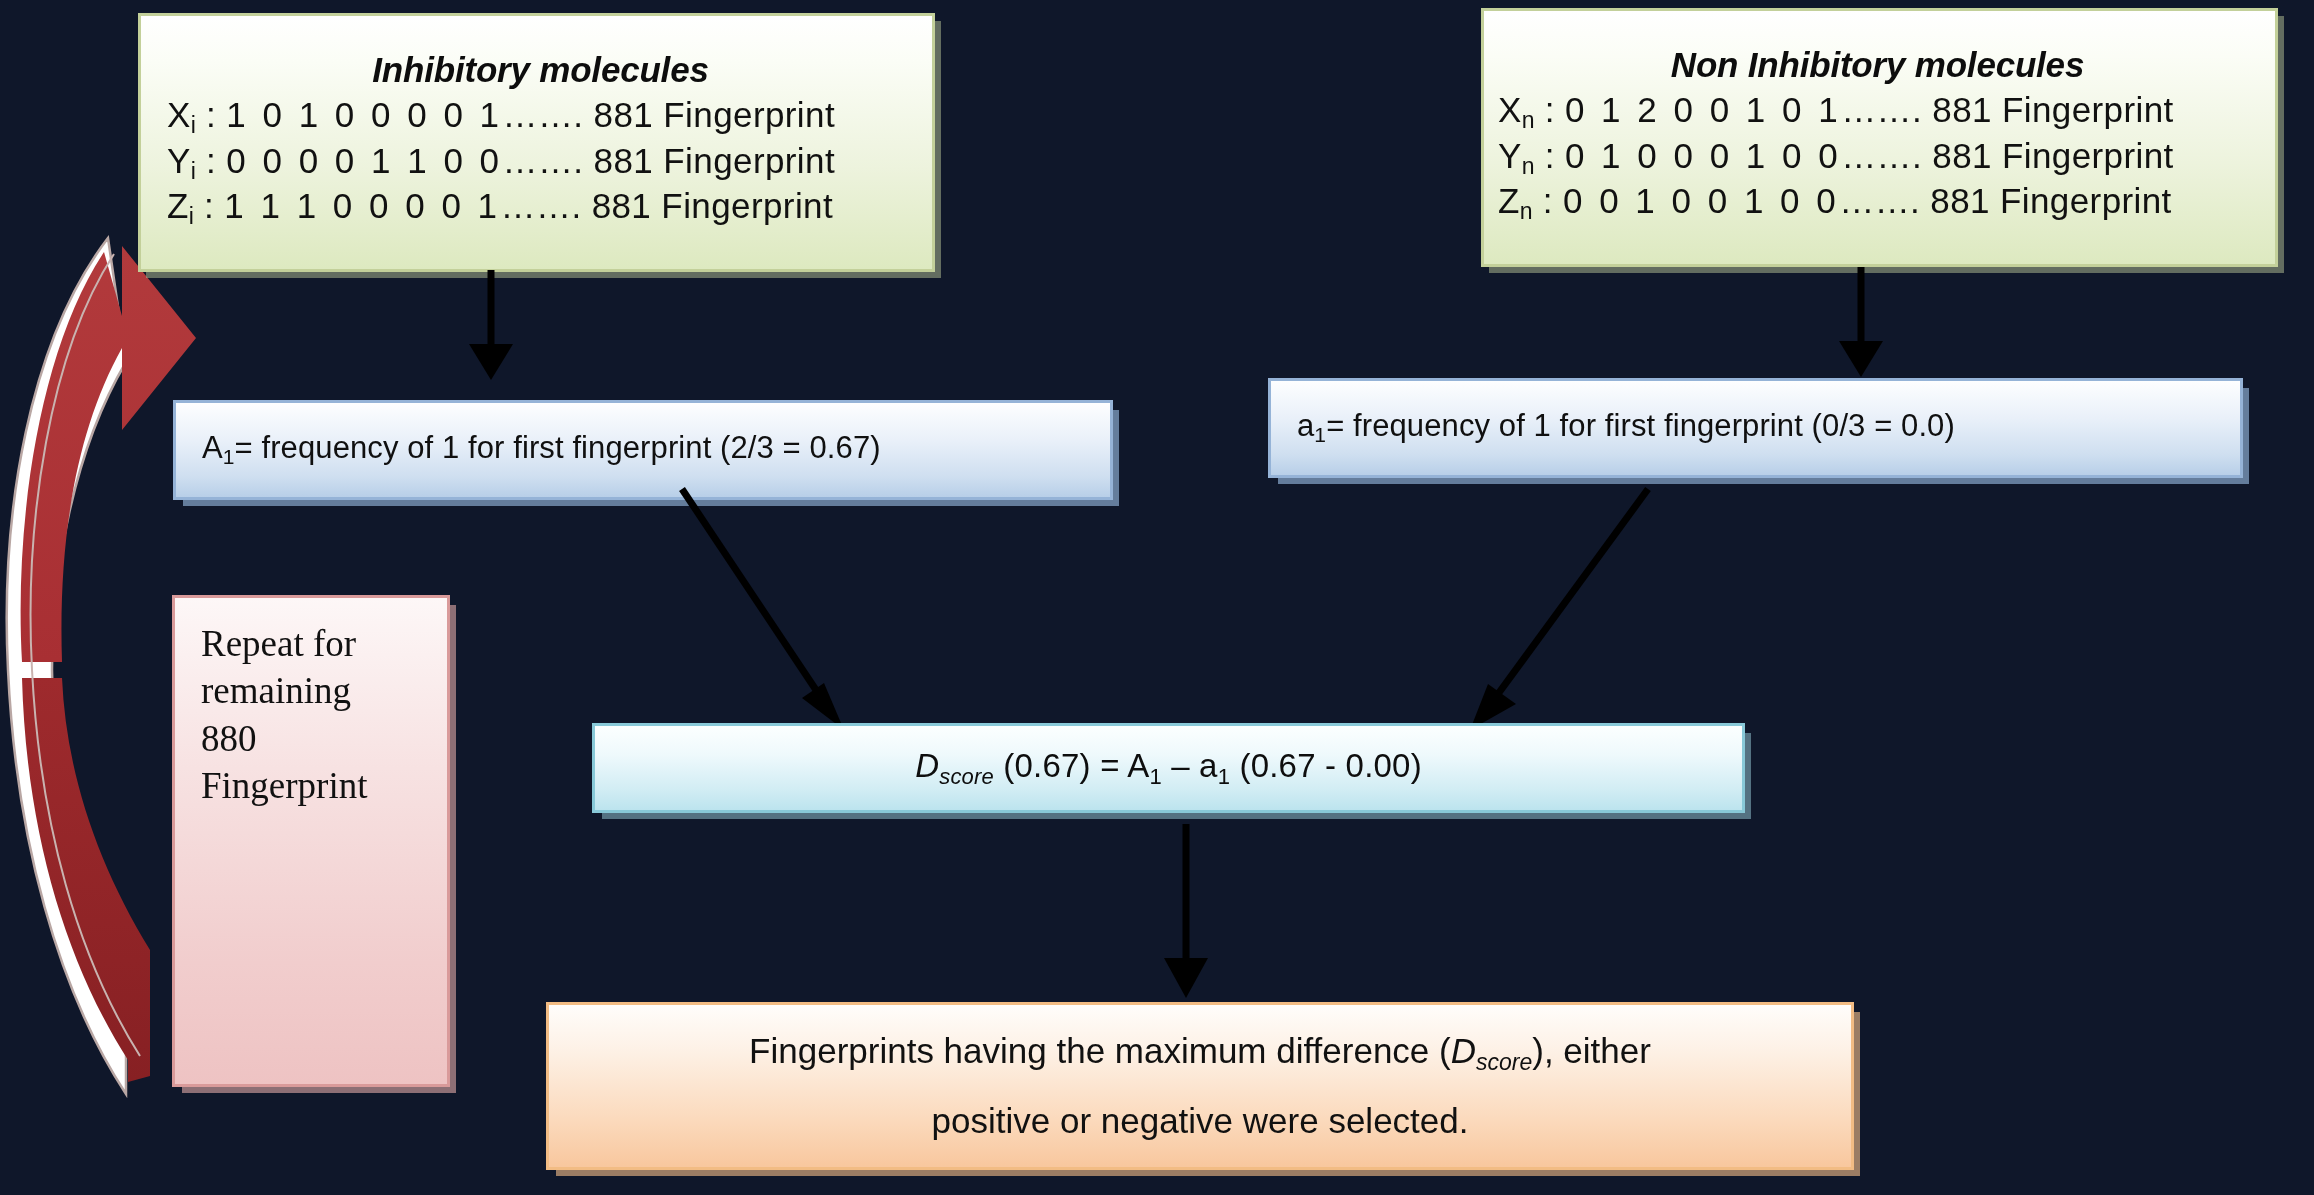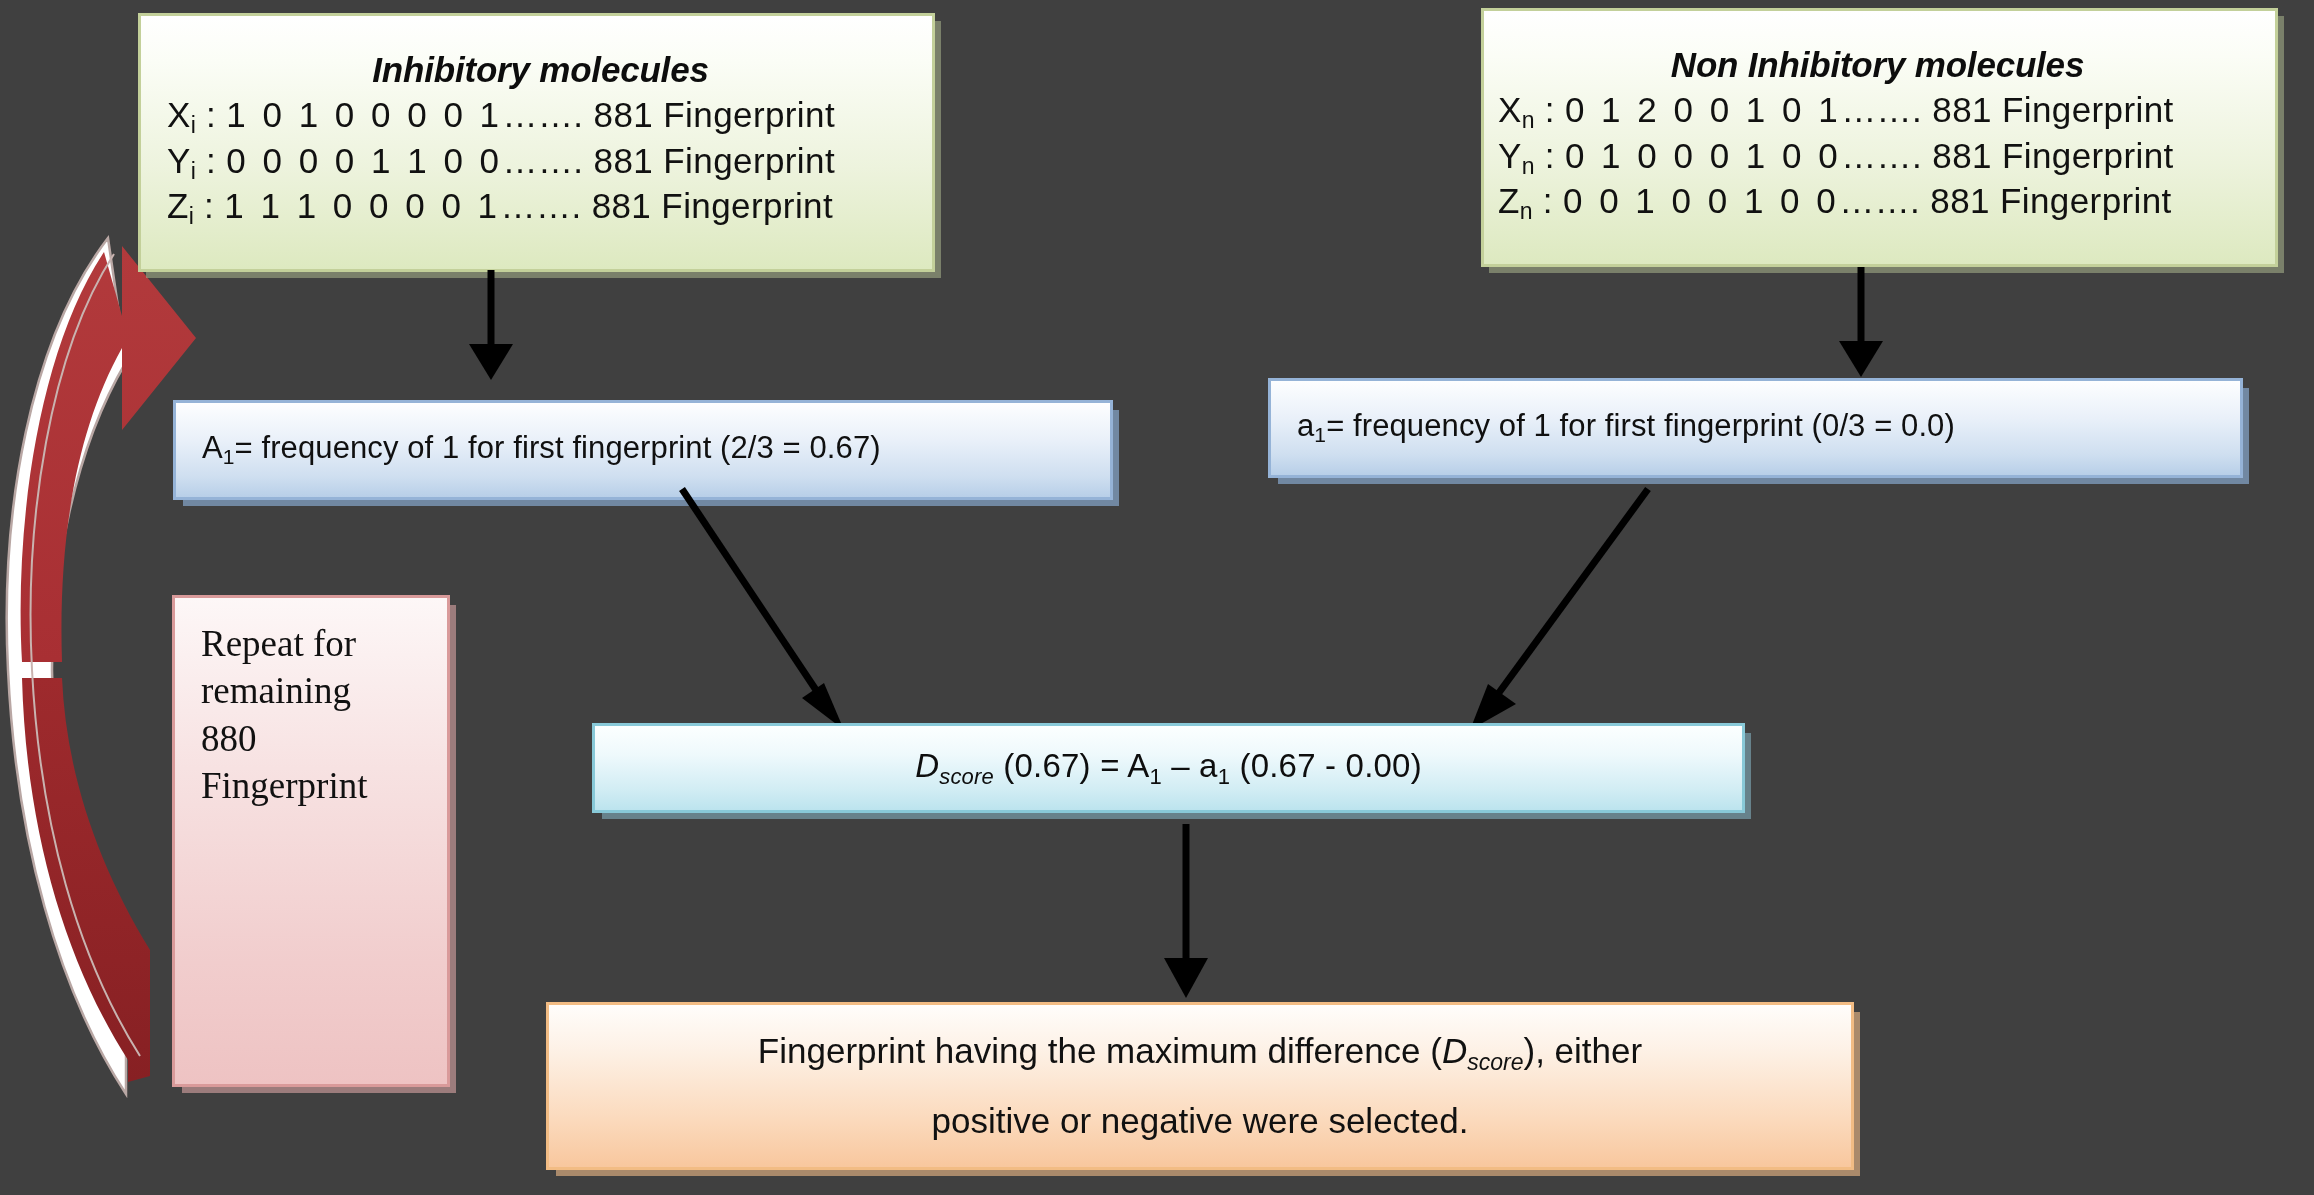--- a/index.html
+++ b/index.html
@@ -1,21 +1,21 @@
 <!DOCTYPE html>
 <html><head>
 <meta charset="utf-8">
 <style>
   html,body{margin:0;padding:0;background:#ffffff;}
   body{font-family:"Liberation Sans", sans-serif;}
   #canvas{
     position:relative;
     width:2314px;
     height:1195px;
-    background:#404040;
+    background:#0f172a;
     overflow:hidden;
   }
   .box{
     position:absolute;
     box-sizing:border-box;
     display:flex;
     flex-direction:column;
     justify-content:center;
   }
 
@@ -236,21 +236,21 @@
     </div>
   </div>
 
   <svg class="arrow-svg" style="left:1150px;top:824px;width:80px;height:180px;" viewBox="0 0 80 180">
     <line class="arrow-line" x1="36" y1="0" x2="36" y2="142"></line>
     <polygon class="arrow-head" points="36,174 14,134 58,134"></polygon>
   </svg>
 
   <div class="box orange-box" style="left:546px;top:1002px;width:1308px;height:168px;">
     <div class="orange-line">
-      <span>Fingerprint having the maximum difference (</span><span class="ital">D</span><span class="subi">score</span><span>), either</span>
+      <span>Fingerprints having the maximum difference (</span><span class="ital">D</span><span class="subi">score</span><span>), either</span>
     </div>
     <div class="orange-line">positive or negative were selected.</div>
   </div>
 
   <div class="box pink-box" style="left:172px;top:595px;width:278px;height:492px;">
     <div class="pink-text">Repeat for</div>
     <div class="pink-text">remaining</div>
     <div class="pink-text">880</div>
     <div class="pink-text ital">Fingerprint</div>
   </div>

